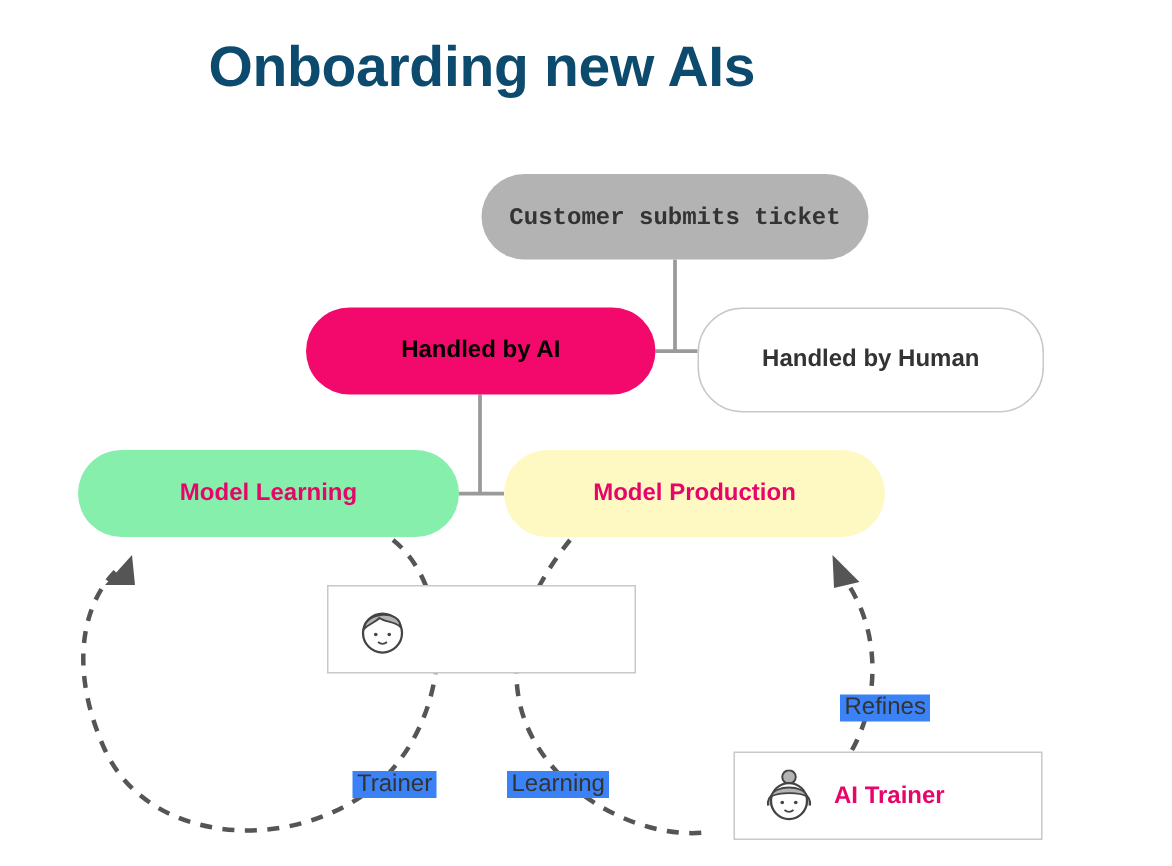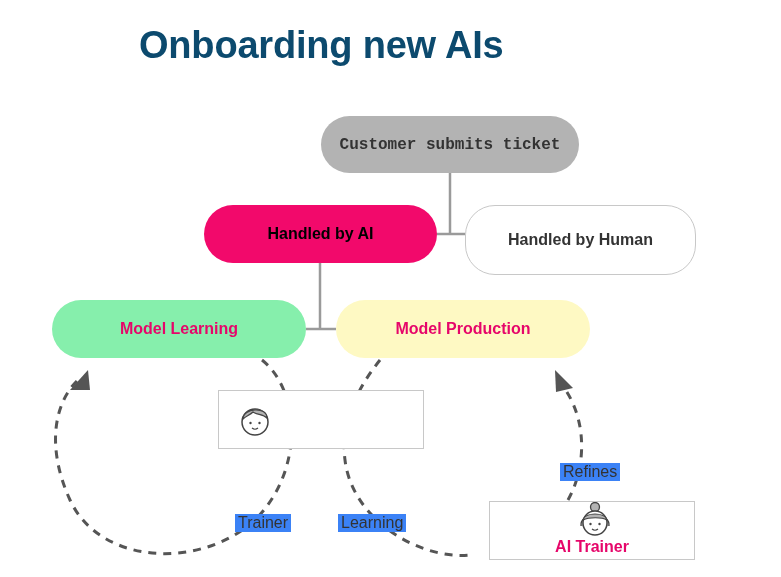--- a/index.html
+++ b/index.html
@@ -23,21 +23,21 @@
     .human { left:465px; top:205px; width:231px; height:70px; background:#ffffff; color:#333333; border:1.5px solid #c8c8c8; }
     .learn { left:52px; top:300px; width:254px; height:58px; background:#86efac; color:#e6066a; }
     .prod { left:336px; top:300px; width:254px; height:58px; background:#fef9c3; color:#e6066a; }
     .card {
       position:absolute; box-sizing:border-box; background:#ffffff;
       border:1.5px solid #c8c8c8;
       display:flex; align-items:center;
       font-weight:bold; font-size:16px; color:#e6066a;
     }
     .supervisor { left:218px; top:390px; width:206px; height:59px; }
-    .trainer { left:489px; top:501px; width:206px; height:59px;flex-direction:column; }
+    .trainer { left:489px; top:501px; width:206px; height:59px; }
     .avatar { width:36px; height:36px; margin-left:18px; margin-right:12px; }
     .lbl { position:absolute; font-size:16px; color:#333333; background:#3b82f6; padding:0 3px; }
   </style>
 </head>
 <body>
 
 <div class="title">Onboarding new AIs</div>
 
 <svg class="lines" width="781" height="577">
 

